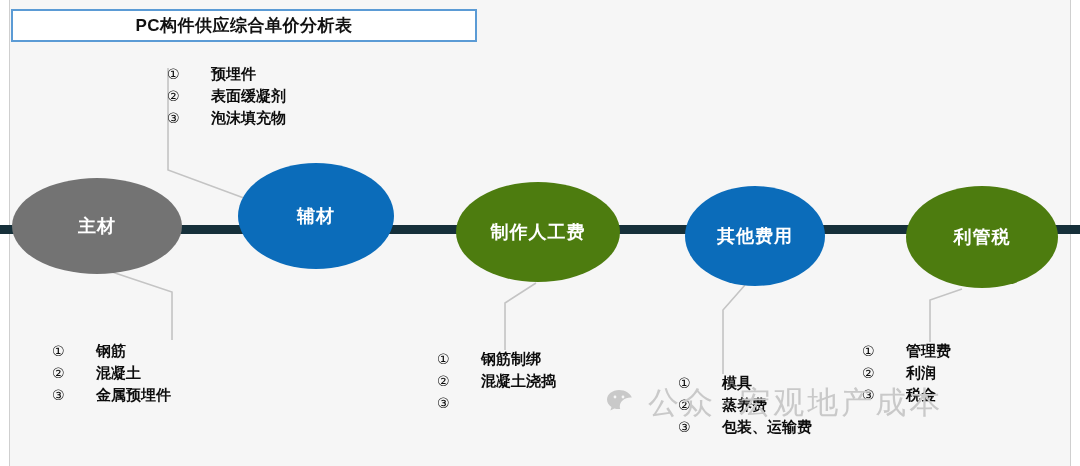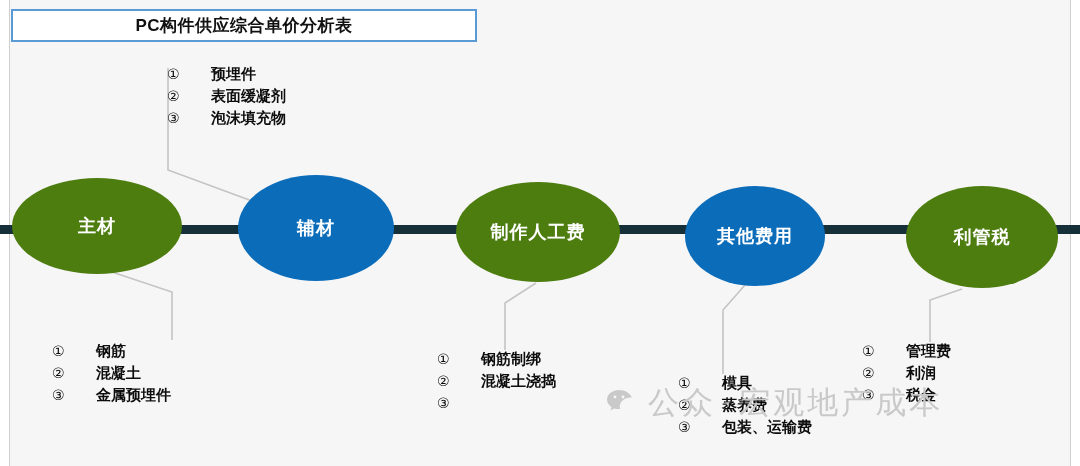--- a/index.html
+++ b/index.html
@@ -151,25 +151,25 @@
 
     <polyline points="112,272 172,292 172,340" fill="none" stroke="#c4c4c4" stroke-width="1.6"></polyline>
 
     <polyline points="536,283 505,303 505,350" fill="none" stroke="#c4c4c4" stroke-width="1.6"></polyline>
 
     <polyline points="745,285 723,310 723,374" fill="none" stroke="#c4c4c4" stroke-width="1.6"></polyline>
 
     <polyline points="962,289 930,300 930,342" fill="none" stroke="#c4c4c4" stroke-width="1.6"></polyline>
   </svg>
 
-  <div class="node" style="left: 12px; top: 178px; width: 170px; height: 96px; background: #4d7c0f;">
+  <div class="node" style="left: 12px; top: 178px; width: 170px; height: 96px; background: #737373;">
     <span class="node-label">主材</span>
   </div>
 
-  <div class="node" style="left: 238px; top: 175px; width: 156px; height: 106px; background: rgb(11, 108, 186);">
+  <div class="node" style="left: 238px; top: 163px; width: 156px; height: 106px; background: rgb(11, 108, 186);">
     <span class="node-label">辅材</span>
   </div>
 
   <div class="node" style="left: 456px; top: 182px; width: 164px; height: 100px; background: #4d7c0f;">
     <span class="node-label">制作人工费</span>
   </div>
 
   <div class="node" style="left: 685px; top: 186px; width: 140px; height: 100px; background: rgb(11, 108, 186);">
     <span class="node-label">其他费用</span>
   </div>

